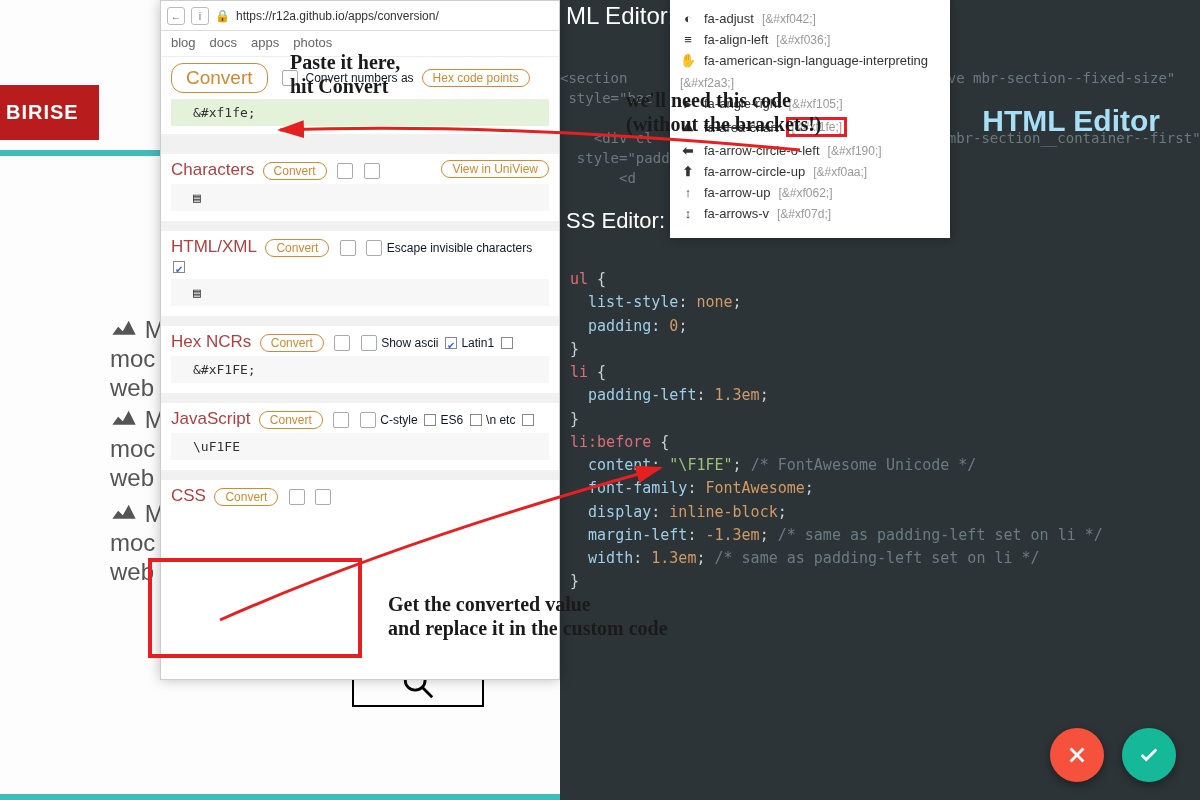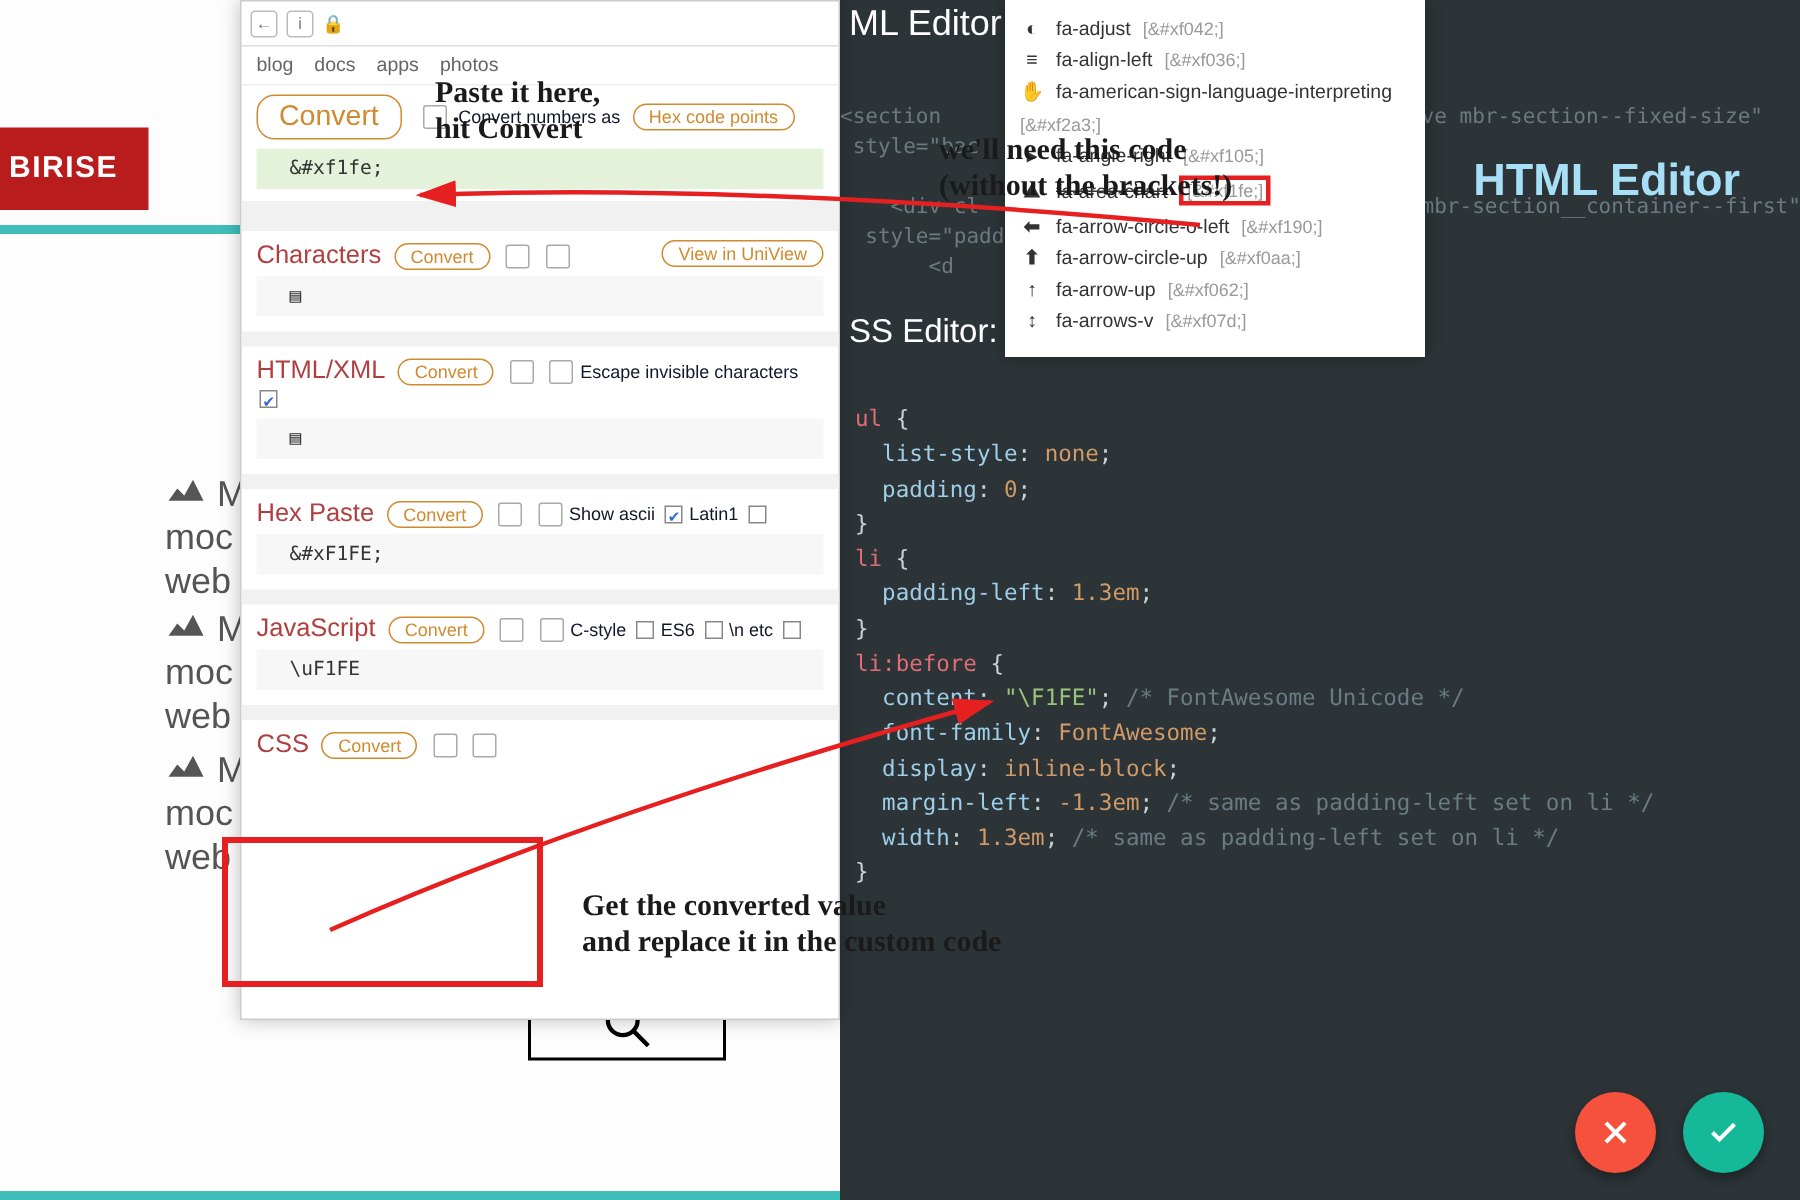--- a/index.html
+++ b/index.html
@@ -112,20 +112,21 @@
       <circle cx="10" cy="10" r="7" fill="none" stroke="#000" stroke-width="2"></circle>
       <line x1="15" y1="15" x2="22" y2="22" stroke="#000" stroke-width="2"></line>
     </svg>
   </div>
 
 <div class="conv-panel">
   <div class="addr-bar">
     <div class="nav-ic">←</div>
     <div class="nav-ic">i</div>
     <span class="lock">🔒</span>
+    <span class="url">https://r12a.github.io/apps/conversion/</span>
   </div>
   <div class="nav-row">
     <span>blog</span>
     <span>docs</span>
     <span>apps</span>
     <span>photos</span>
   </div>
 
   <div class="convert-top-row">
     <span class="pill big-pill">Convert</span>
@@ -151,21 +152,21 @@
     <span class="block-title">HTML/XML</span>
     <span class="pill">Convert</span>
     <span class="ic-sm"></span>
     <span class="ic-sm doc"></span>
     <span class="opt-txt">Escape invisible characters</span>
     <span class="chk on"></span>
     <div class="val-box">▤</div>
   </div>
 
   <div class="block">
-    <span class="block-title">Hex Paste</span>
+    <span class="block-title">Hex NCRs</span>
     <span class="pill">Convert</span>
     <span class="ic-sm"></span>
     <span class="ic-sm doc"></span>
     <span class="opt-txt">Show ascii</span>
     <span class="chk on"></span>
     <span class="opt-txt">Latin1</span>
     <span class="chk"></span>
     <div class="val-box">&amp;#xF1FE;</div>
   </div>
 

